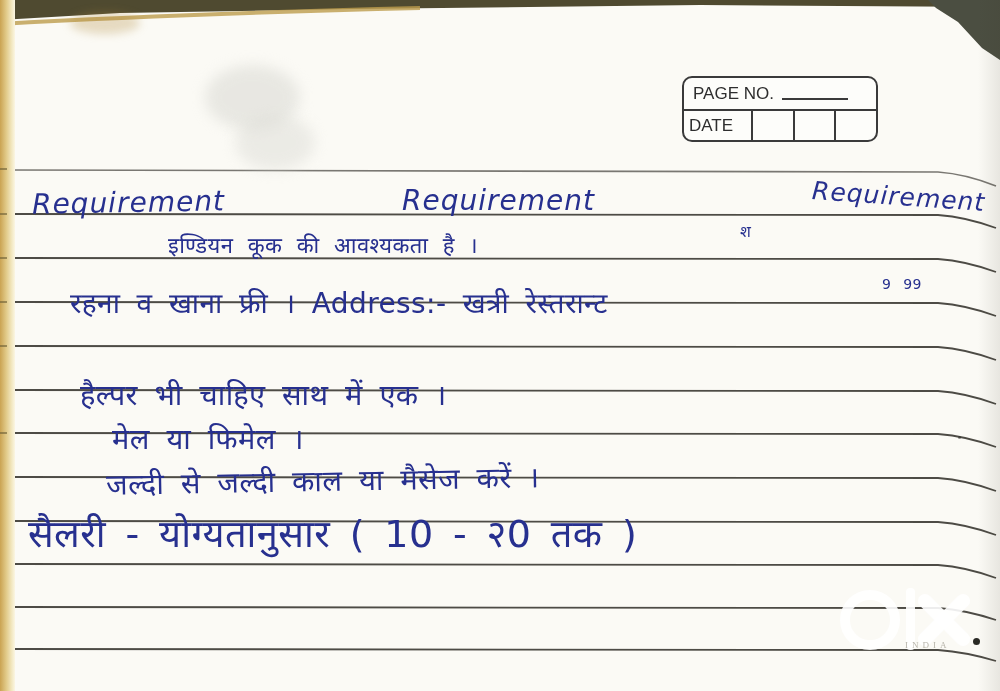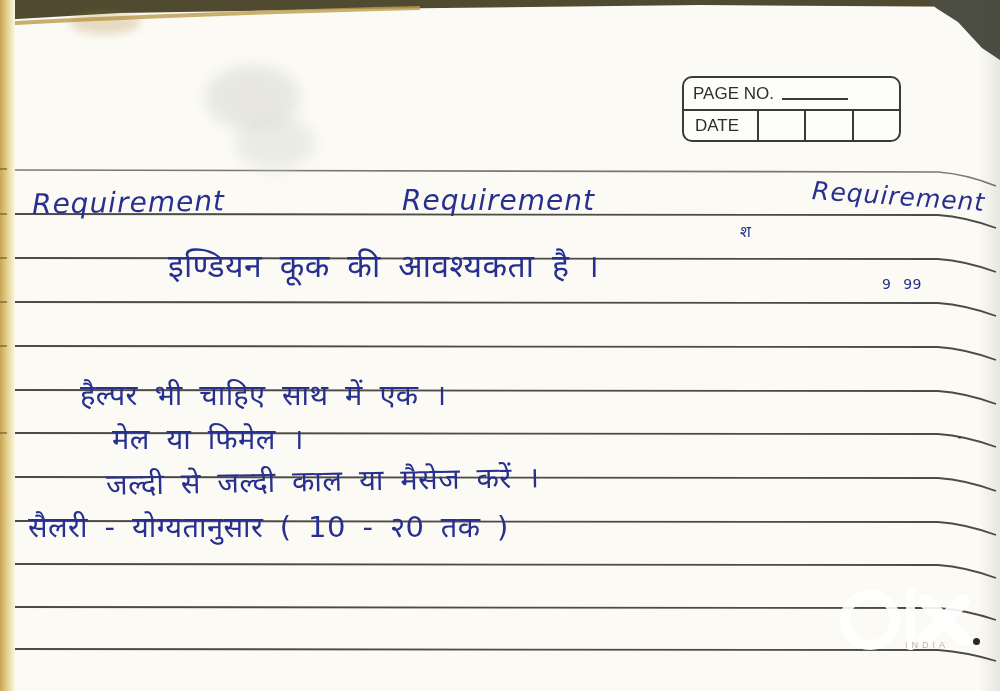--- a/index.html
+++ b/index.html
@@ -12,43 +12,43 @@
     position:absolute;left:0;top:0;width:15px;height:691px;
     background:linear-gradient(90deg,#caa352 0%,#e3cd8d 45%,#f3e9c4 80%,#fbf6e3 100%);
   }
   .left-strip .tick{position:absolute;left:0;width:7px;height:2px;background:#6b5e33;opacity:.6;}
   .ghost{position:absolute;border-radius:50%;background:#d9d9d3;filter:blur(7px);}
   .stain{position:absolute;border-radius:50%;background:rgba(176,136,58,.28);filter:blur(4px);}
   .speck{position:absolute;border-radius:50%;background:#2a2a25;}
 
   
   .pagebox{
-    position:absolute;left:682px;top:76px;width:219px;height:66px;
+    position:absolute;left:682px;top:76px;width:196px;height:66px;
     border:2.5px solid #3a3a3a;border-radius:10px;background:#fdfdfa;
     color:#2e2e2e;font-size:17px;box-sizing:border-box;
   }
   .pagebox .row1{display:flex;align-items:center;height:31px;border-bottom:2.5px solid #3a3a3a;padding-left:9px;}
   .pagebox .row1 .blankline{display:inline-block;width:66px;height:1px;border-bottom:2.5px solid #3a3a3a;margin:10px 0 0 8px;}
   .pagebox .row2{display:flex;height:30px;}
-  .pagebox .row2 .datecell{flex:0 0 62px;display:flex;align-items:center;padding-left:11px;}
+  .pagebox .row2 .datecell{flex:0 0 62px;display:flex;align-items:center;padding-left:5px;}
   .pagebox .row2 .cell{flex:1;border-left:2.5px solid #3a3a3a;}
 
   
   .hw{
     position:absolute;font-family:"DejaVu Sans",sans-serif;color:#27308f;
     white-space:nowrap;word-spacing:7px;letter-spacing:.4px;
   }
   .hw-en{font-style:italic;letter-spacing:1px;}
   .sup{font-size:16px;}
 
   
   .wm{position:absolute;left:822px;top:582px;width:180px;height:100px;}
   .wm-india{
     position:absolute;left:905px;top:640px;font-size:9px;letter-spacing:4px;
-    color:#b8b5ab;font-family:Liberation Sans, sans-serif;text-align:right;
+    color:#b8b5ab;font-family:Liberation Serif, serif;text-align:right;
   }
   .right-shade{
     position:absolute;right:0;top:0;width:22px;height:691px;
     background:linear-gradient(90deg,rgba(0,0,0,0) 0%,rgba(60,55,40,.10) 100%);
   }
 </style>
 </head>
 <body>
 
 <div class="photo">
@@ -101,33 +101,34 @@
       <span class="cell"></span>
       <span class="cell"></span>
       <span class="cell"></span>
     </div>
   </div>
 
   <div class="hw hw-en" style="left:32px;top:186px;font-size:28px;transform:rotate(-1deg)">Requirement</div>
   <div class="hw hw-en" style="left:402px;top:184px;font-size:28px">Requirement</div>
   <div class="hw hw-en" style="left:812px;top:182px;font-size:25px;transform:rotate(4deg)">Requirement</div>
 
-  <div class="hw" style="left:168px;top:243px;font-size:32px">इण्डियन कूक की आवश्यकता है ।</div>
+  <div class="hw" style="left:168px;top:229px;font-size:22px">इण्डियन कूक की आवश्यकता है ।</div>
   <div class="hw sup" style="left:740px;top:220px">श</div>
 
+  <div class="hw" style="left:70px;top:283px;font-size:28px">रहना व खाना फ्री ।  Address:-  खत्री रेस्तरान्ट</div>
   <div class="hw sup" style="left:882px;top:276px;font-size:14px">9 99</div>
 
 
   <div class="hw" style="left:80px;top:374px;font-size:29px">हैल्पर भी चाहिए साथ में एक ।</div>
 
   <div class="hw" style="left:112px;top:418px;font-size:29px">मेल या फिमेल ।</div>
 
   <div class="hw" style="left:106px;top:460px;font-size:29px;transform:rotate(-1deg)">जल्दी से जल्दी काल या मैसेज करें ।</div>
 
-  <div class="hw" style="left:28px;top:506px;font-size:29px">सैलरी - योग्यतानुसार ( 10 - २0 तक )</div>
+  <div class="hw" style="left:28px;top:506px;font-size:38px">सैलरी - योग्यतानुसार ( 10 - २0 तक )</div>
 
   <svg class="wm" viewBox="0 0 180 100">
     <g stroke="rgba(255,255,255,0.9)" fill="none">
       <circle cx="48" cy="38" r="25" stroke-width="10"></circle>
       <rect x="84" y="6" width="9" height="62" rx="4" fill="rgba(255,255,255,0.9)" stroke="none"></rect>
       <g transform="translate(122,38)">
         <rect x="-7" y="-34" width="14" height="68" rx="7" fill="rgba(255,255,255,0.9)" stroke="none" transform="rotate(45)"></rect>
         <rect x="-7" y="-34" width="14" height="68" rx="7" fill="rgba(255,255,255,0.9)" stroke="none" transform="rotate(-45)"></rect>
       </g>
     </g>

